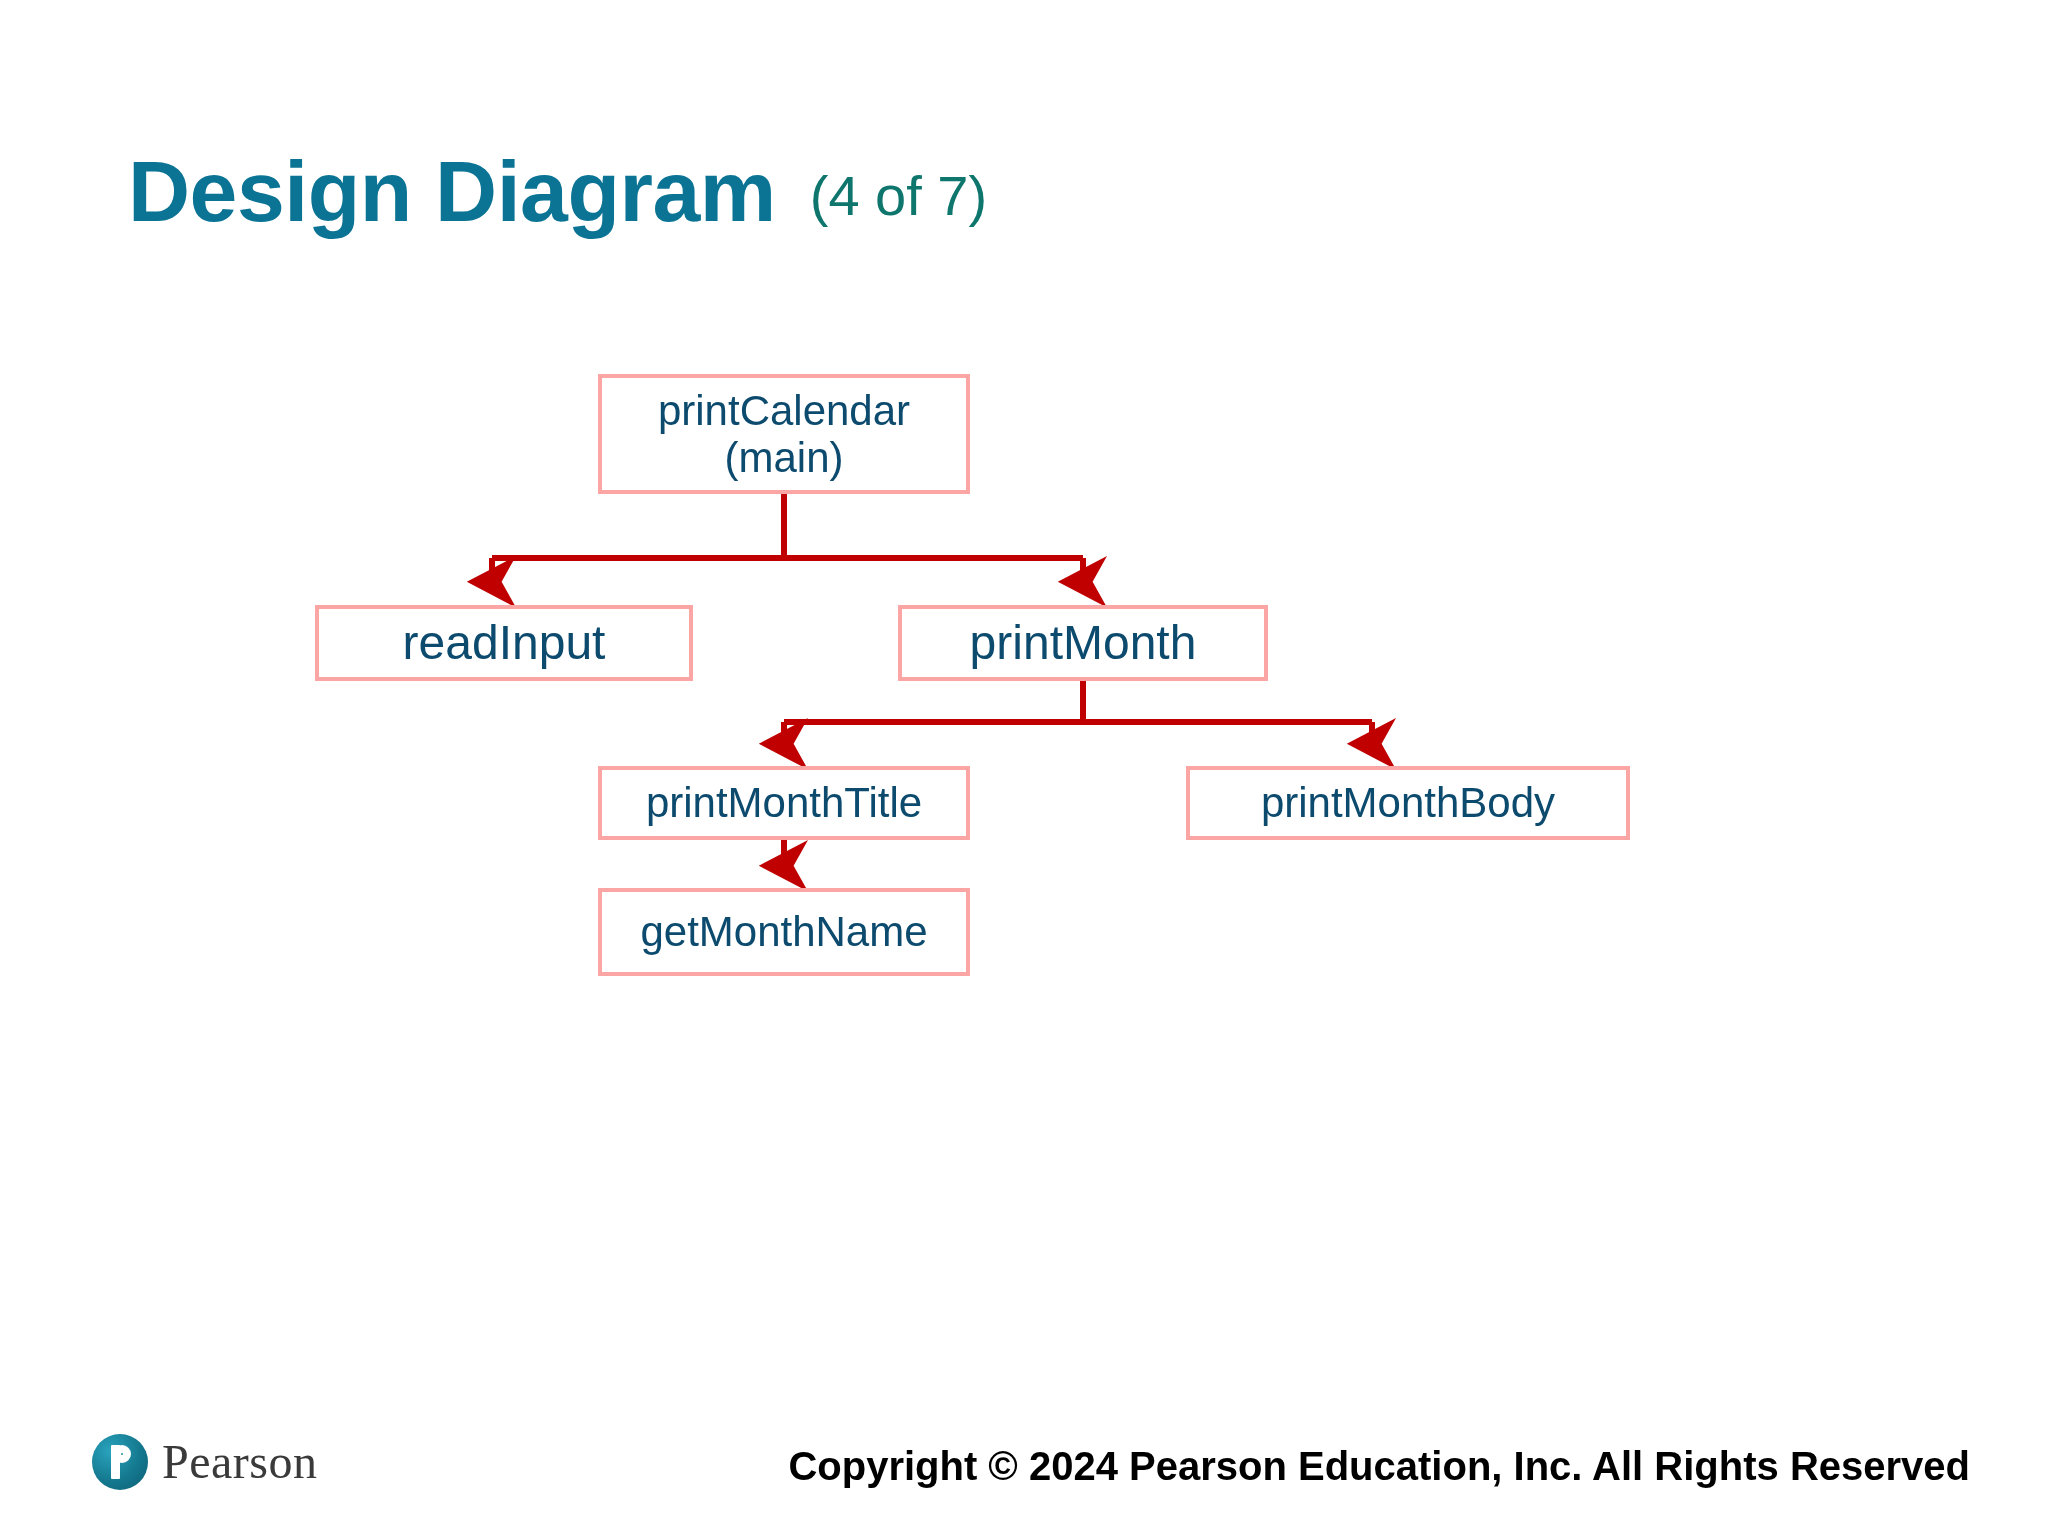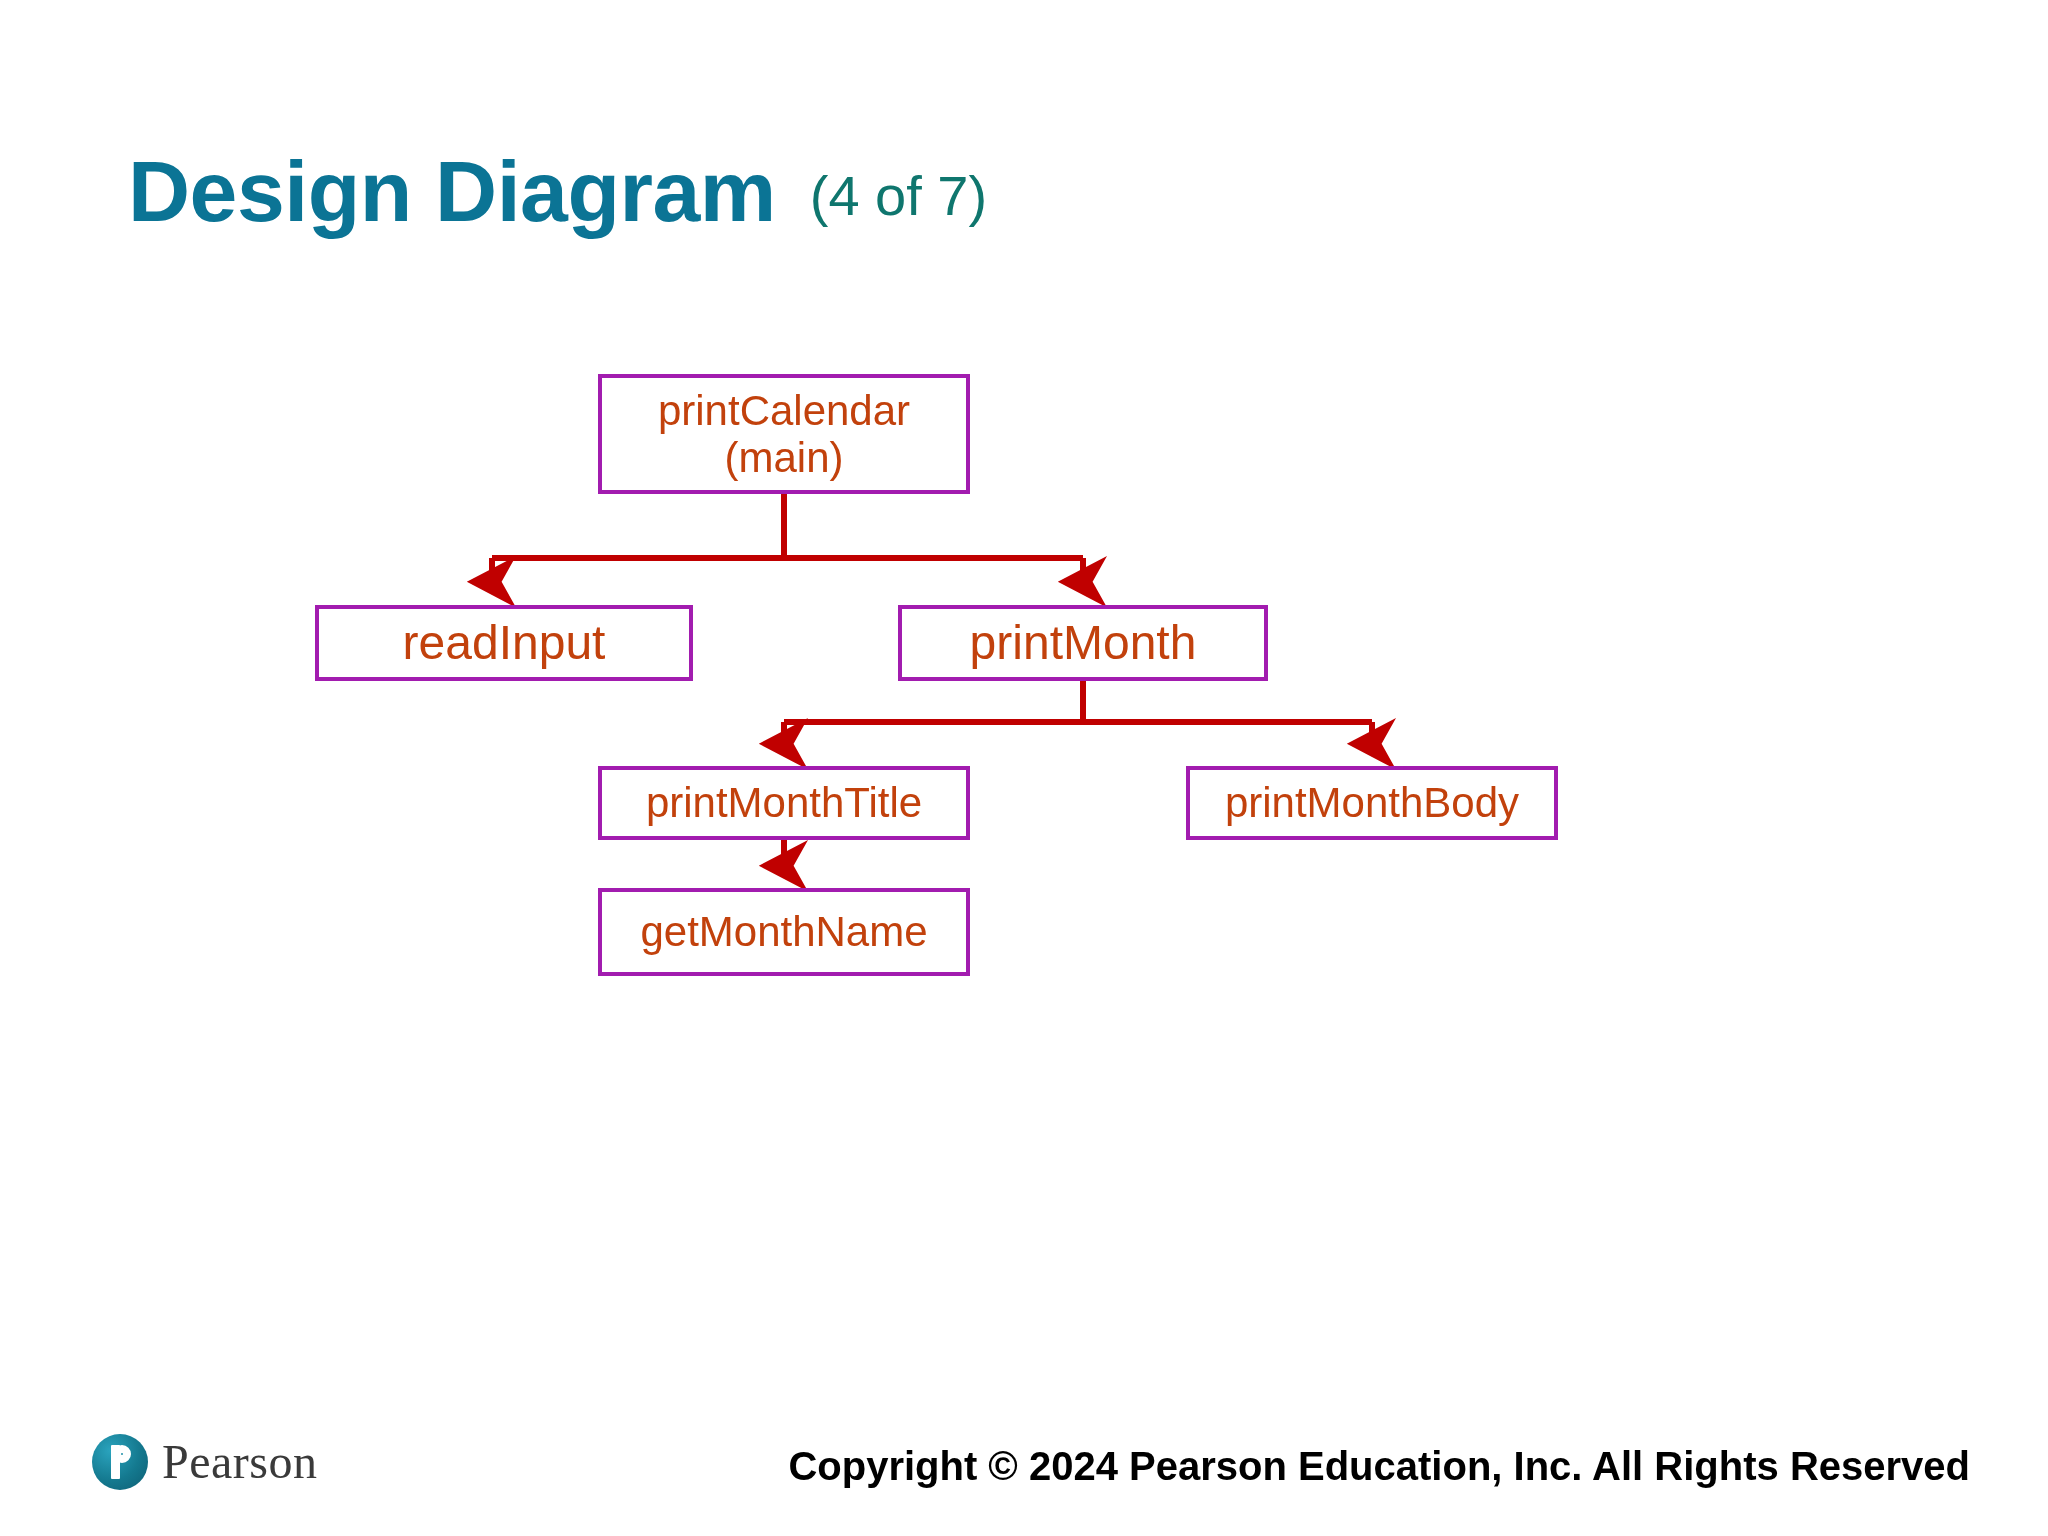--- a/index.html
+++ b/index.html
@@ -44,36 +44,36 @@
     position: absolute;
     left: 0;
     top: 0;
     width: 2048px;
     height: 1536px;
   }
   .node {
     position: absolute;
     box-sizing: border-box;
     background: #ffffff;
-    border: 4px solid #a21caf;
-    color: #c2410c;
+    border: 4px solid #fca5a5;
+    color: #0c4a6e;
     display: flex;
     align-items: center;
     justify-content: center;
     text-align: center;
     line-height: 1.12;
     font-family: "Liberation Sans", sans-serif;
     white-space: pre-line;
     z-index: 2;
   }
   .node.n-printCalendar { left: 598px;  top: 374px; width: 372px; height: 120px; font-size: 42px; }
   .node.n-readInput     { left: 315px;  top: 605px; width: 378px; height: 76px;  font-size: 48px; }
   .node.n-printMonth    { left: 898px;  top: 605px; width: 370px; height: 76px;  font-size: 48px; }
   .node.n-printMonthTitle { left: 598px; top: 766px; width: 372px; height: 74px; font-size: 42px; }
-  .node.n-printMonthBody  { left: 1186px; top: 766px; width: 372px; height: 74px; font-size: 42px; }
+  .node.n-printMonthBody  { left: 1186px; top: 766px; width: 444px; height: 74px; font-size: 42px; }
   .node.n-getMonthName    { left: 598px; top: 888px; width: 372px; height: 88px; font-size: 42px; }
 
   #connectors {
     position: absolute;
     left: 0; top: 0;
     width: 2048px; height: 1536px;
     z-index: 1;
     pointer-events: none;
   }
 

